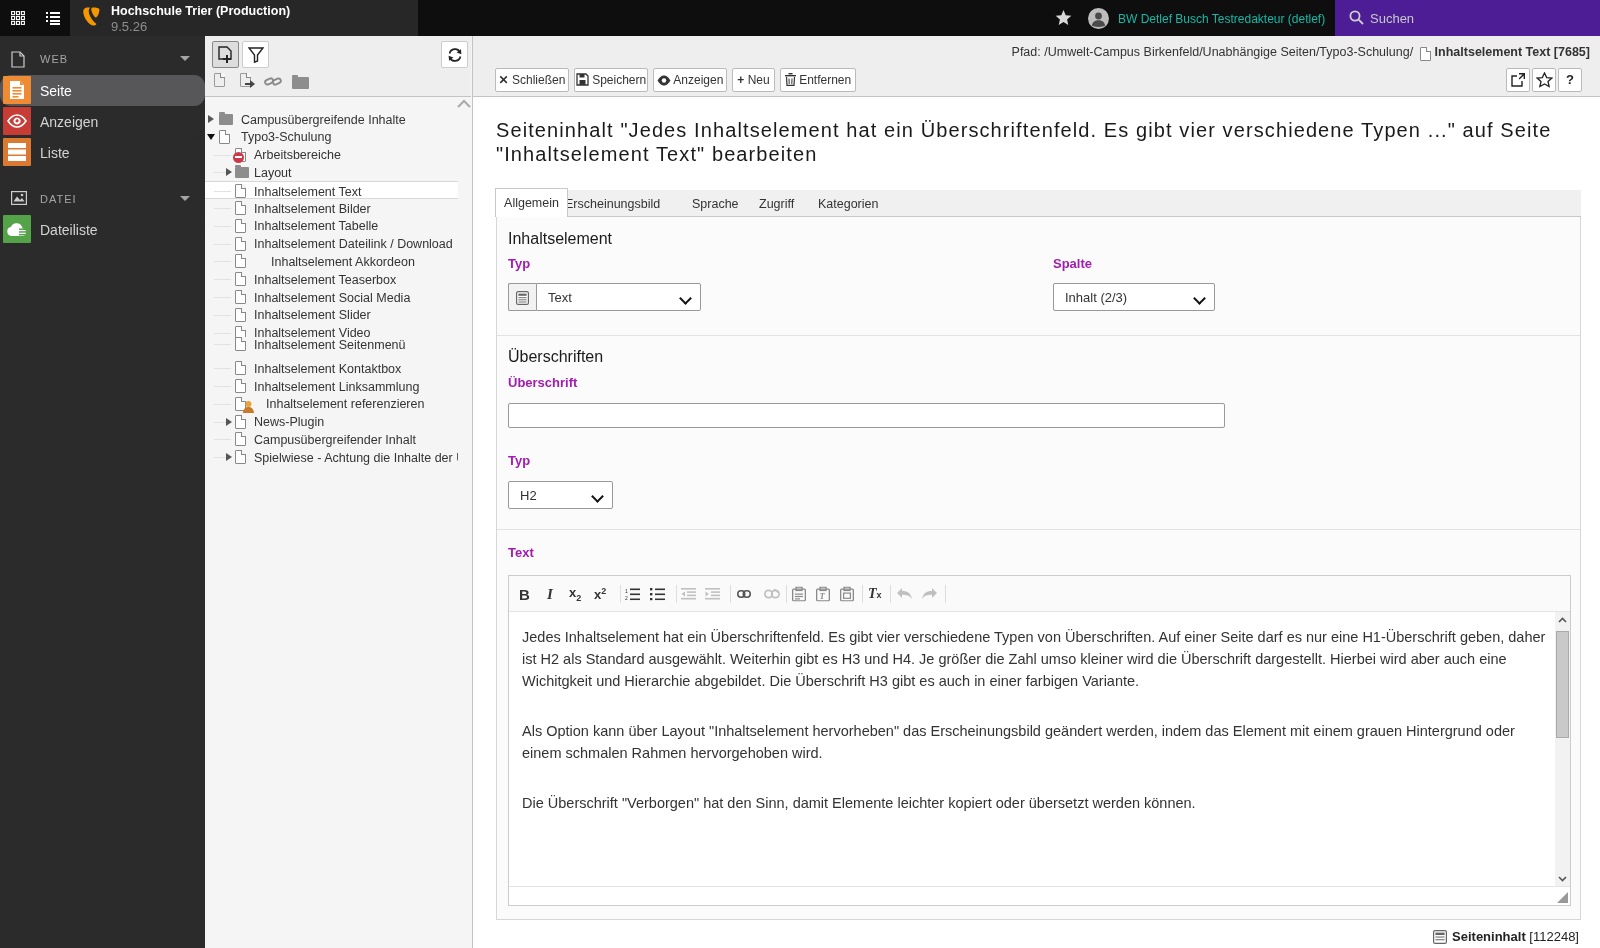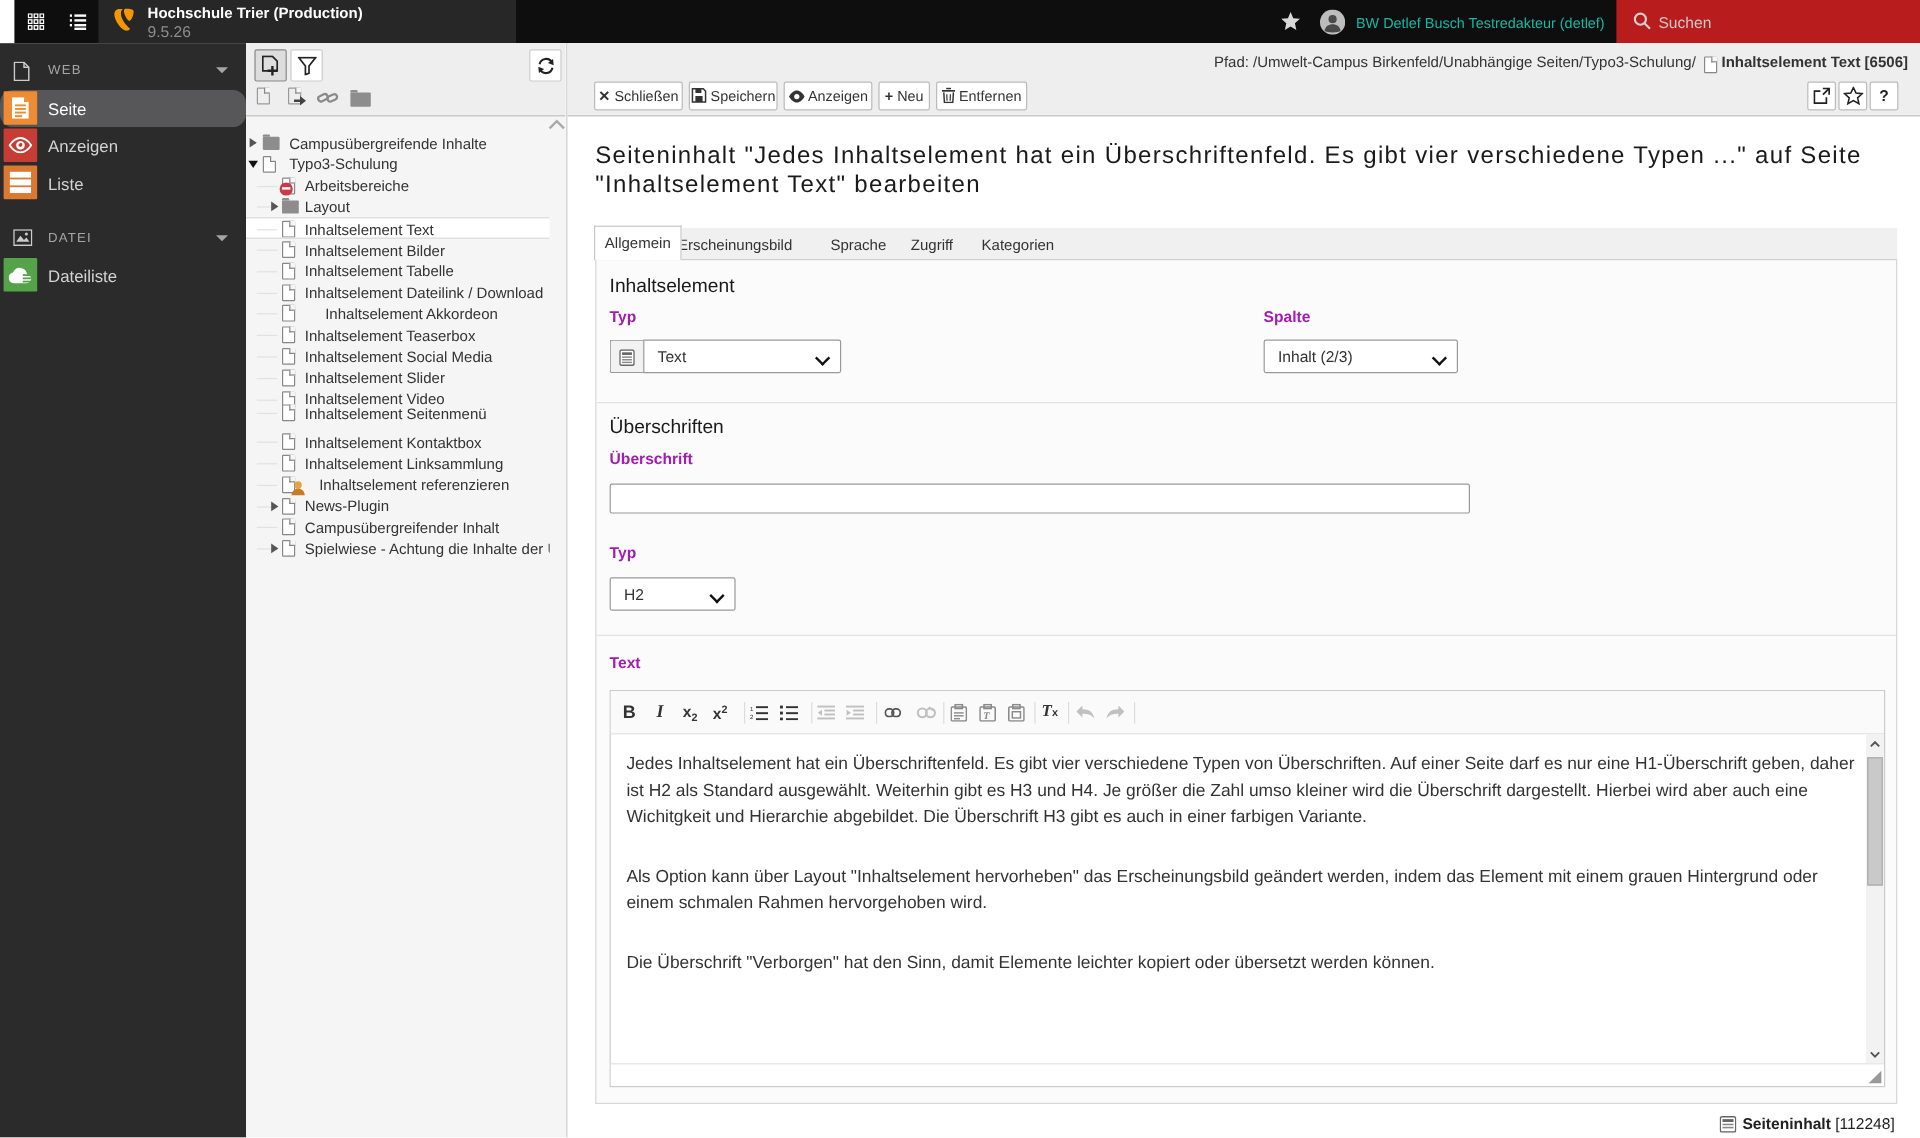--- a/index.html
+++ b/index.html
@@ -1,23 +1,23 @@
 <!DOCTYPE html>
 <html><head>
 <meta charset="utf-8">
 <style>
 * { margin:0; padding:0; box-sizing:border-box; }
 html,body { width:1600px; height:948px; overflow:hidden; }
 body { font-family:"Liberation Sans", sans-serif; position:relative; background:#fff; }
 .abs { position:absolute; }
 
 
-#topbar { position:absolute; left:12px; top:0; width:1452px; height:36px; background:#0e0e0e;text-align:center; }
+#topbar { position:absolute; left:0; top:0; width:1452px; height:36px; background:#0e0e0e;text-align:center; }
 #logoblock { position:absolute; left:70px; top:0; width:348px; height:36px; background:#272727; }
-#searchblock { position:absolute; left:1335px; top:0; width:265px; height:36px; background:#b91c1c; }
+#searchblock { position:absolute; left:1335px; top:0; width:265px; height:36px; background:#4c1d95; }
 .tb-title { position:absolute; left:41px; top:4px; font-size:12.5px; font-weight:bold; color:#fff; }
 .tb-ver { position:absolute; left:41px; top:19px; font-size:13px; color:#8d8d8d; }
 .tb-user { position:absolute; left:1118px; top:11.5px; font-size:12px; color:#14b8a6; }
 .tb-such { position:absolute; left:1371px; top:11px; font-size:13px; color:#c9c9c9; }
 
 
 #sidebar { position:absolute; left:0; top:36px; width:205px; height:912px; background:#2b2b2b; }
 .sb-head { position:absolute; left:0; width:222px; height:31px; }
 .sb-head .lbl { position:absolute; left:40px; top:9px; font-size:11px; letter-spacing:1px; color:#a5a5a5; }
 .sb-caret { position:absolute; left:180px; top:12px; width:0; height:0; border-left:5px solid transparent; border-right:5px solid transparent; border-top:5px solid #a5a5a5; }
@@ -305,21 +305,21 @@
     <div class="tree-row c" style="top:412.2px;">
       <div class="tri-r" style="left:21px;"></div>
       <div class="pageico" style="left:30px; background:#fff;"></div>
       <div class="txt" style="left:49px;">Spielwiese - Achtung die Inhalte der Un</div>
     </div>
   </div>
 </div>
 
 <div id="content">
   <div id="docheader">
-    <div class="abs" style="right:10px; top:9px; font-size:12.5px; color:#333; display:flex; align-items:center;">Pfad:&nbsp;/Umwelt-Campus Birkenfeld/Unabhängige Seiten/Typo3-Schulung/&nbsp;&nbsp;<span class="pageico" style="position:relative; display:inline-block; background:#fff;"></span>&nbsp;<b>Inhaltselement Text [6506]</b></div>
+    <div class="abs" style="right:10px; top:9px; font-size:12.5px; color:#333; display:flex; align-items:center;">Pfad:&nbsp;/Umwelt-Campus Birkenfeld/Unabhängige Seiten/Typo3-Schulung/&nbsp;&nbsp;<span class="pageico" style="position:relative; display:inline-block; background:#fff;"></span>&nbsp;<b>Inhaltselement Text [7685]</b></div>
     <div class="dh-btn" style="left:22px; width:74px;"><span style="font-weight:bold;">✕</span> Schließen</div>
     <div class="dh-btn" style="left:101px; width:74px;">
       <svg style="vertical-align:-2px" width="13" height="13" viewBox="0 0 13 13">
           <path fill="none" stroke="#333" stroke-width="1.3" d="M1,1 L10,1 12,3 12,12 1,12 Z"></path>
           <rect x="3.5" y="7" width="6" height="5" fill="#333"></rect>
           <rect x="3.5" y="1" width="5" height="3.5" fill="#333"></rect>
         </svg>
       Speichern</div>
     <div class="dh-btn" style="left:180px; width:74px;">
       <svg style="vertical-align:-2px" width="14" height="11" viewBox="0 0 14 11">

